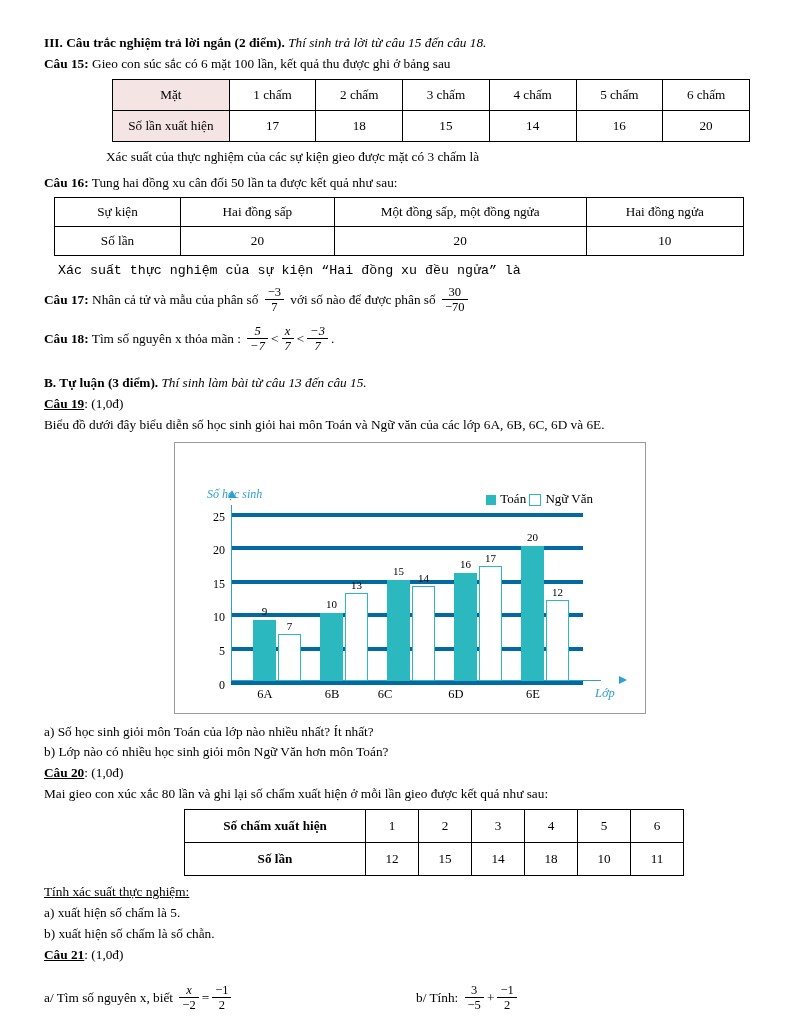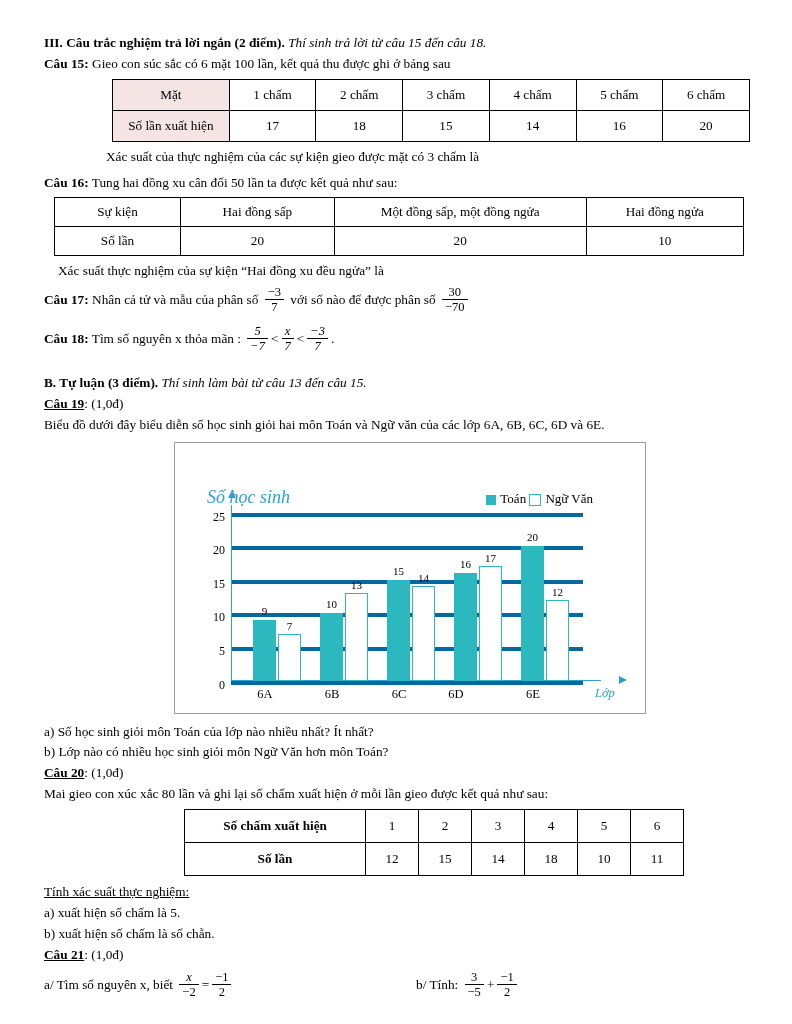--- a/index.html
+++ b/index.html
@@ -29,21 +29,21 @@
     top: 34px;
     width: 706px;
   }
   .line {
     margin: 0 0 3px 0;
     line-height: 1.35;
   }
   .b { font-weight: bold; text-align: center; }
   .i { font-style: italic; }
   .u { text-decoration: underline; }
-  .indent { margin-left: 14px; }
+  .indent { margin-left: 14px; font-family: Liberation Mono, monospace; }
   .indent2 { margin-left: 62px; }
 
   
   .frac {
     display: inline-block;
     vertical-align: middle;
     text-align: center;
     font-size: 12.5px;
     line-height: 1.12;
     margin: 0 3px;
@@ -124,21 +124,21 @@
     vertical-align: middle;
   }
   .sw-toan { background: #2bb8bf; }
   .sw-van { background: #ffffff; border: 1.2px solid #2bb8bf; }
   .axis-label-y {
     position: absolute;
     left: 32px;
     top: 44px;
     font-style: italic;
     color: #2f9fd0;
-    font-size: 18px;
+    font-size: 12px;
   }
   .axis-label-x {
     position: absolute;
     left: 420px;
     top: 243px;
     font-style: italic;
     color: #2f9fd0;
     font-size: 12.5px;
   }
   .plot {
@@ -364,21 +364,21 @@
 
         <div class="bar toan" style="left:290px; height:134.4px;">
             <span class="bar-val">20</span>
           </div>
         <div class="bar van" style="left:315px; height:80.6px;">
             <span class="bar-val">12</span>
           </div>
 
         <div class="xtick" style="left:4px;">6A</div>
         <div class="xtick" style="left:71px;">6B</div>
-        <div class="xtick" style="left:138px;">6C</div>
+        <div class="xtick" style="left:124px;">6C</div>
         <div class="xtick" style="left:195px;">6D</div>
         <div class="xtick" style="left:272px;">6E</div>
       </div>
     </div>
 
     <div class="line" style="margin-top:9px;">a) Số học sinh giỏi môn Toán của lớp nào nhiều nhất? Ít nhất?</div>
     <div class="line">b) Lớp nào có nhiều học sinh giỏi môn Ngữ Văn hơn môn Toán?</div>
 
     <div class="line">
       <span class="b u">Câu 20</span><span>: (1,0đ)</span>
@@ -409,21 +409,21 @@
       </table>
 
     <div class="line" style="margin-top:7px;text-decoration:underline;">Tính xác suất thực nghiệm:</div>
     <div class="line">a) xuất hiện số chấm là 5.</div>
     <div class="line">b) xuất hiện số chấm là số chẵn.</div>
 
     <div class="line">
       <span class="b u">Câu 21</span><span>: (1,0đ)</span>
     </div>
 
-    <div class="line row-two" style="margin-top:7px;">
+    <div class="line row-two" style="margin-top:20px;">
       <span>
         <span>a/ Tìm số nguyên x, biết </span><span class="frac"><span class="num i">x</span><span class="den">−2</span></span><span>=</span><span class="frac"><span class="num">−1</span><span class="den">2</span></span>
       </span>
       <span class="col-right">
         <span>b/ Tính: </span><span class="frac"><span class="num">3</span><span class="den">−5</span></span><span>+</span><span class="frac"><span class="num">−1</span><span class="den">2</span></span>
       </span>
     </div>
 
   </div>
 </div>

